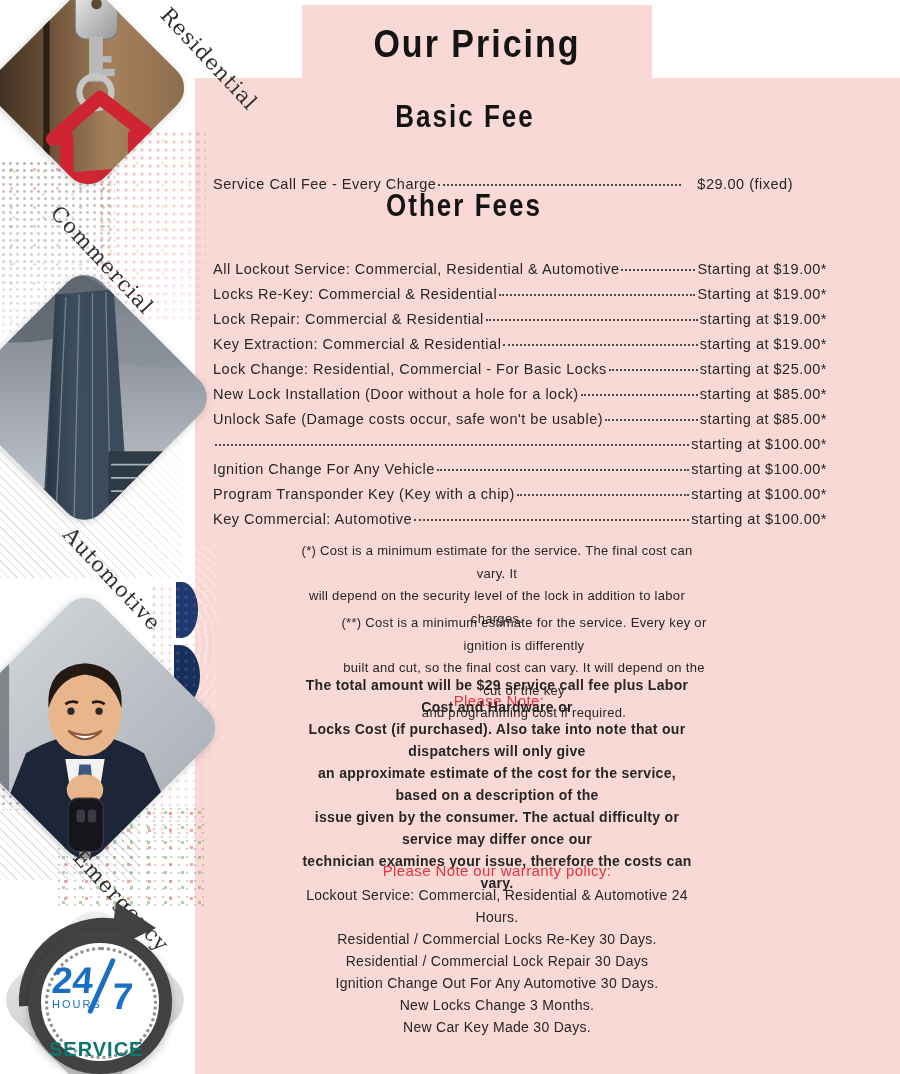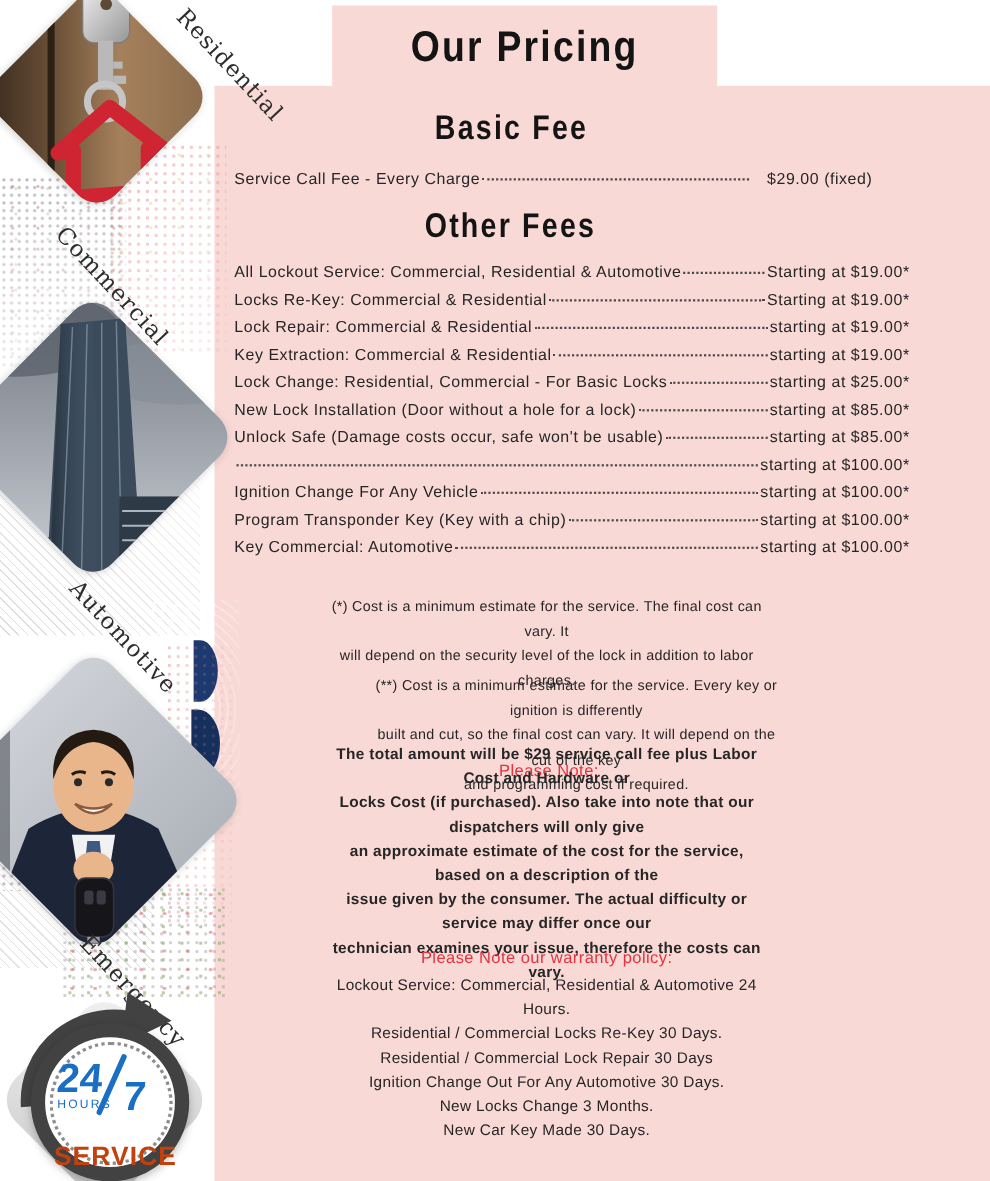--- a/index.html
+++ b/index.html
@@ -14,21 +14,21 @@
   .marker{font-weight:700;letter-spacing:2px;color:#141414;transform:scaleY(1.15);white-space:nowrap;}
   .title-text{font-size:34px;}
   .section-head{position:absolute;transform:translateX(-50%) scaleY(1.2);font-size:26px;font-weight:700;
     letter-spacing:2px;color:#141414;white-space:nowrap;}
   
   .fee-basic-row{position:absolute;left:213px;top:155px;width:580px;}
   .fee-list{position:absolute;left:213px;top:240px;width:614px;}
   .fee-row{display:flex;align-items:baseline;height:25px;font-size:14.5px;letter-spacing:.5px;color:#262626;}
   .fee-label{white-space:nowrap;}
   .leader{flex:1;border-bottom:2px dotted #4a4a4a;transform:translateY(-3px);margin:0 2px;min-width:12px;}
-  .fee-price{white-space:nowrap;}
+  .fee-price{white-space:nowrap;margin-top:21px;}
   .fee-basic-row .fee-price{padding-left:14px;}
   
   .centered-block{position:absolute;transform:translateX(-50%);text-align:center;white-space:pre-line;}
   .note{font-size:13px;line-height:22.5px;color:#262626;letter-spacing:.3px;}
   .red-head{font-size:15px;color:#e4323e;letter-spacing:.4px;white-space:nowrap;}
   .body-par{font-size:14px;line-height:22px;color:#262626;letter-spacing:.3px;}
   
   .dots{position:absolute;}
   .dots-a{left:0;top:160px;width:115px;height:175px;
     background-image:radial-gradient(circle,rgba(110,110,110,.55) 1.2px,transparent 1.6px),
@@ -90,21 +90,21 @@
   .badge-ring{position:absolute;left:28px;top:930px;width:118px;height:118px;border-radius:50%;
     background:#fff;border:13px solid #424242;box-shadow:0 3px 8px rgba(0,0,0,.25);}
   .badge-ticks{position:absolute;left:45px;top:947px;width:106px;height:106px;border-radius:50%;
     border:3px dotted #8e8e8e;}
   .badge-arrow{position:absolute;left:8px;top:898px;width:190px;height:120px;pointer-events:none;}
   .badge-txt{position:absolute;white-space:nowrap;}
   .b24{left:52px;top:960px;font-size:37px;font-weight:700;color:#1a6fc4;transform:skewX(-5deg);}
   .bslash{left:99px;top:956px;width:5px;height:60px;background:#1a6fc4;transform:rotate(24deg);border-radius:2px;}
   .b7{left:112px;top:976px;font-size:37px;font-weight:700;color:#1a6fc4;transform:skewX(-5deg);}
   .bhours{left:52px;top:998px;font-size:11px;letter-spacing:2px;color:#1a6fc4;}
-  .bservice{left:49px;top:1038px;font-size:24px;font-weight:700;letter-spacing:1px;color:#c2410c;}
+  .bservice{left:49px;top:1038px;font-size:20px;font-weight:700;letter-spacing:1px;color:#0f766e;}
 </style>
 </head>
 <body>
 
 <div class="page">
 
   <div class="pink-panel"></div>
   <div class="title-box">
     <span class="marker title-text">Our Pricing</span>
   </div>

